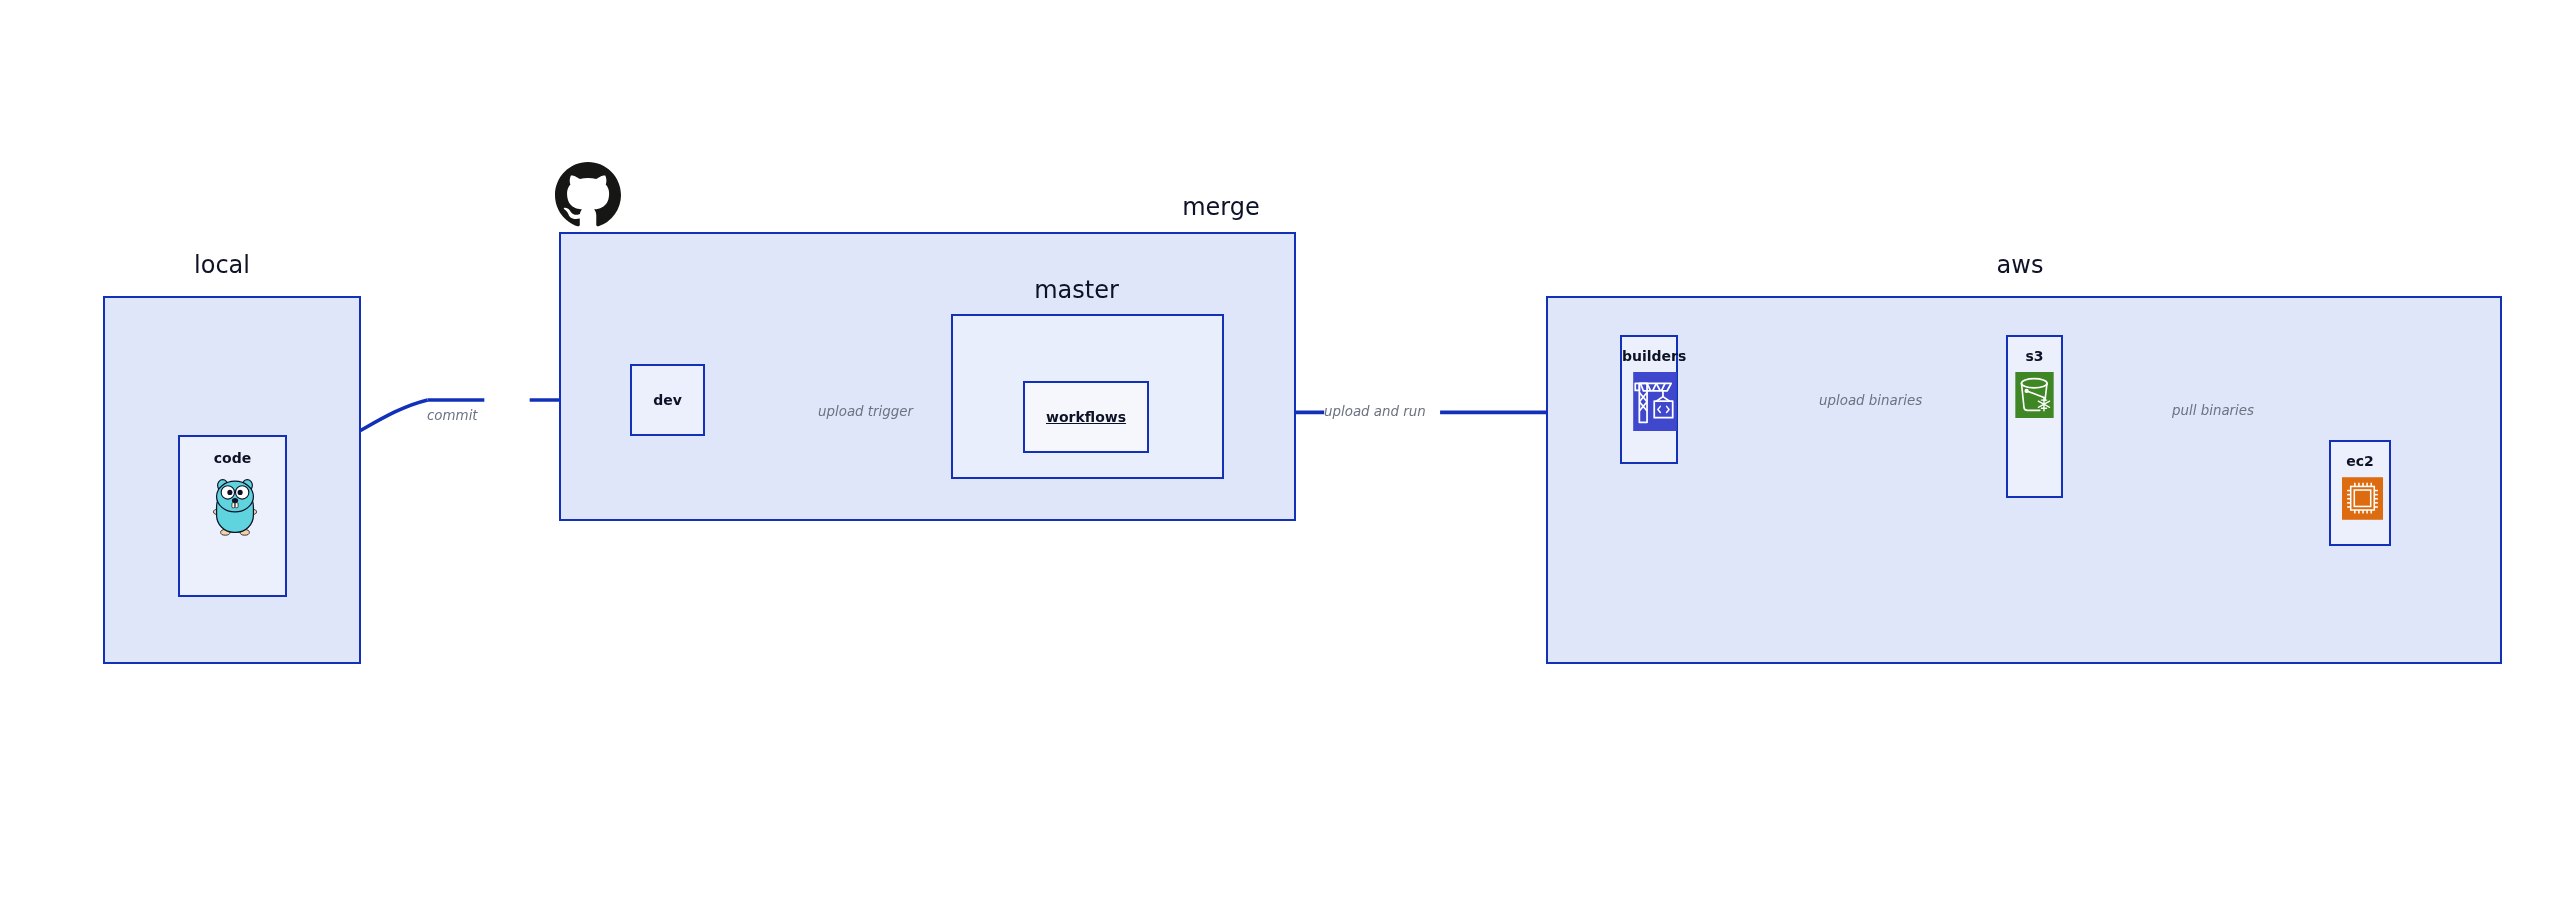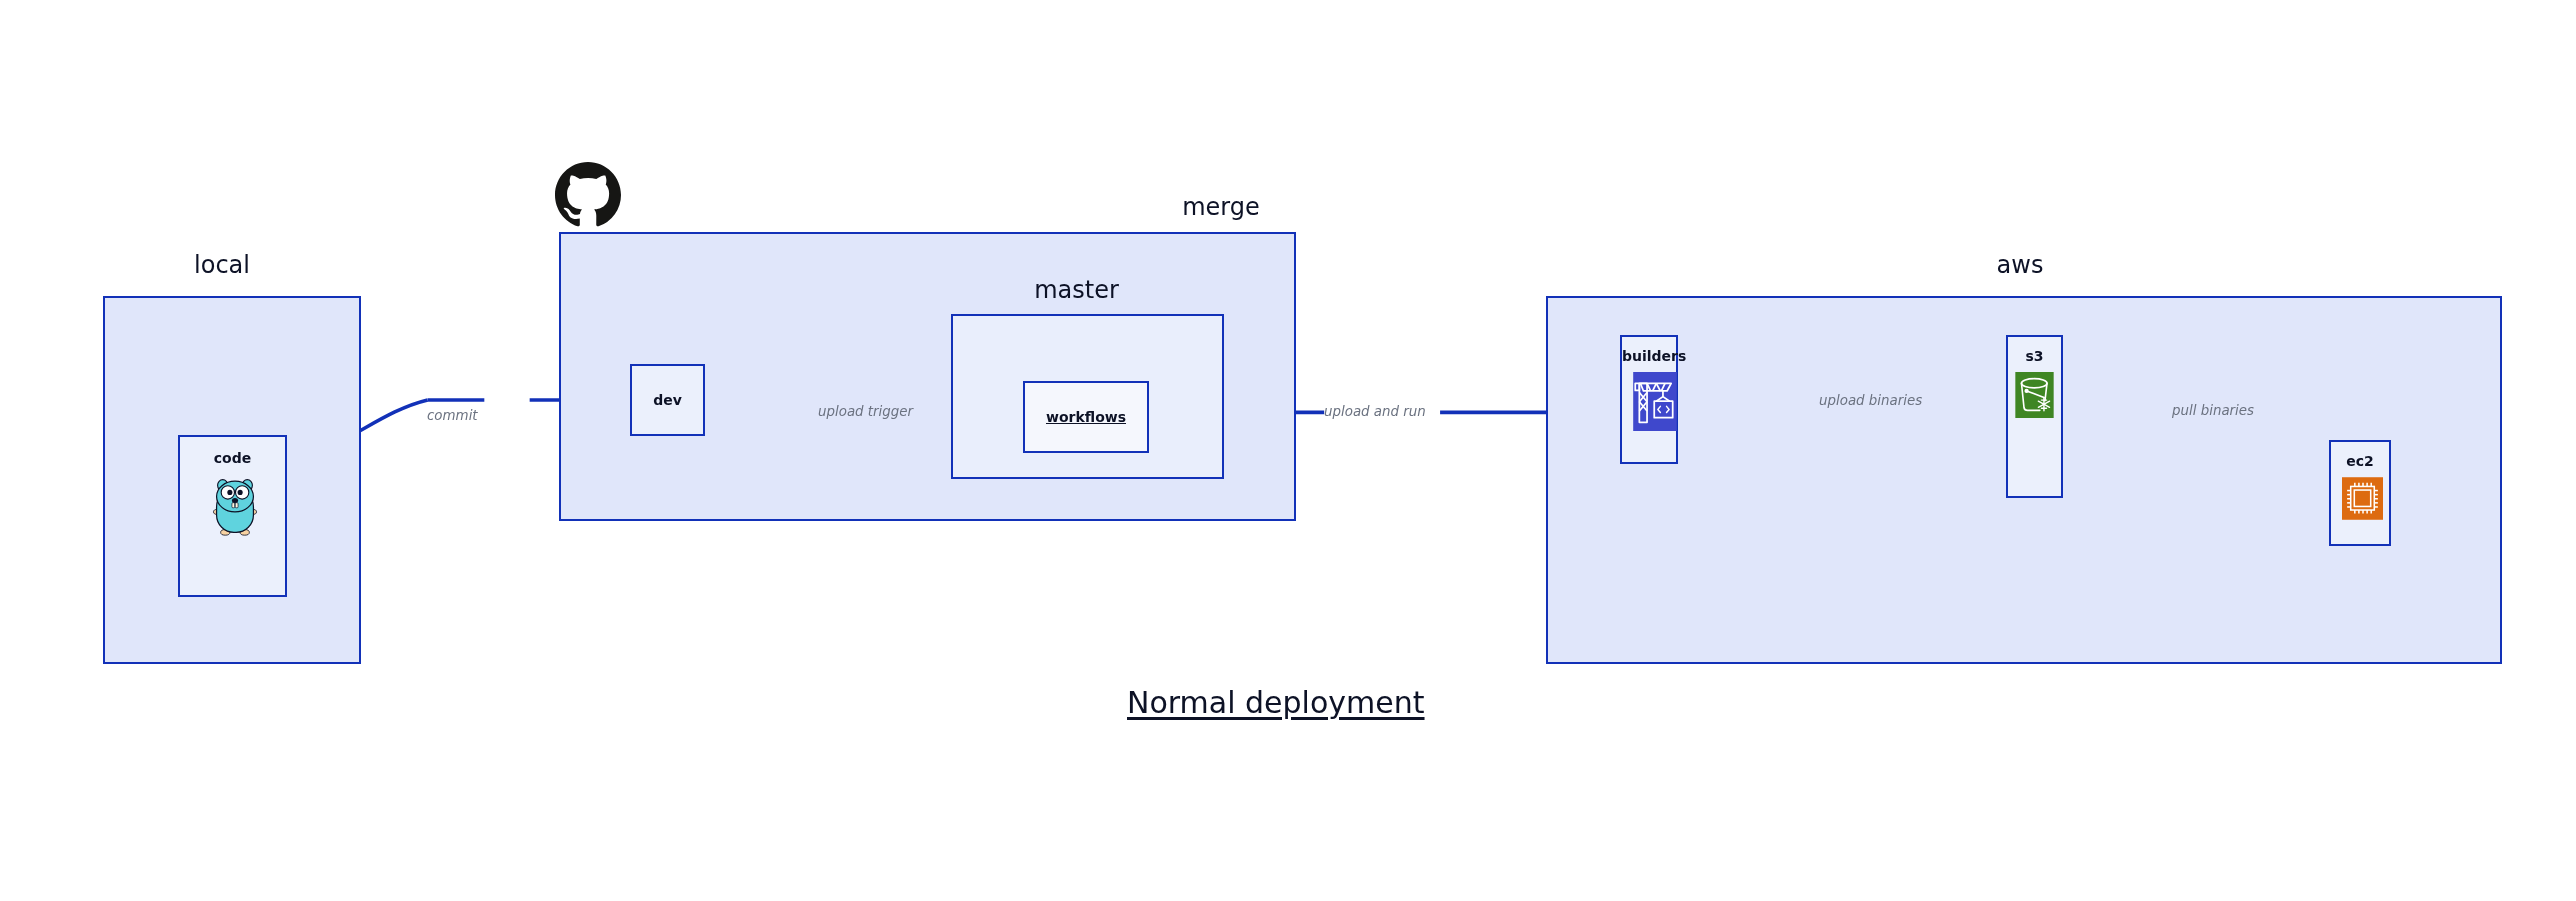--- a/index.html
+++ b/index.html
@@ -306,16 +306,15 @@
   <div class="edge-label" style="left:427px; top:392px;margin-top:16px;">commit</div>
 
   <div class="edge-label" style="left:818px; top:404px;">upload trigger</div>
 
   <div class="edge-label" style="left:1324px; top:404px;">upload and run</div>
 
   <div class="edge-label" style="left:1819px; top:393px;">upload binaries</div>
 
   <div class="edge-label" style="left:2172px; top:403px;">pull binaries</div>
 
-  <div id="diagram-title" style="left:1127px; top:685px;">Normal deployment</div>
 
 </div>
 
 
 </body></html>

